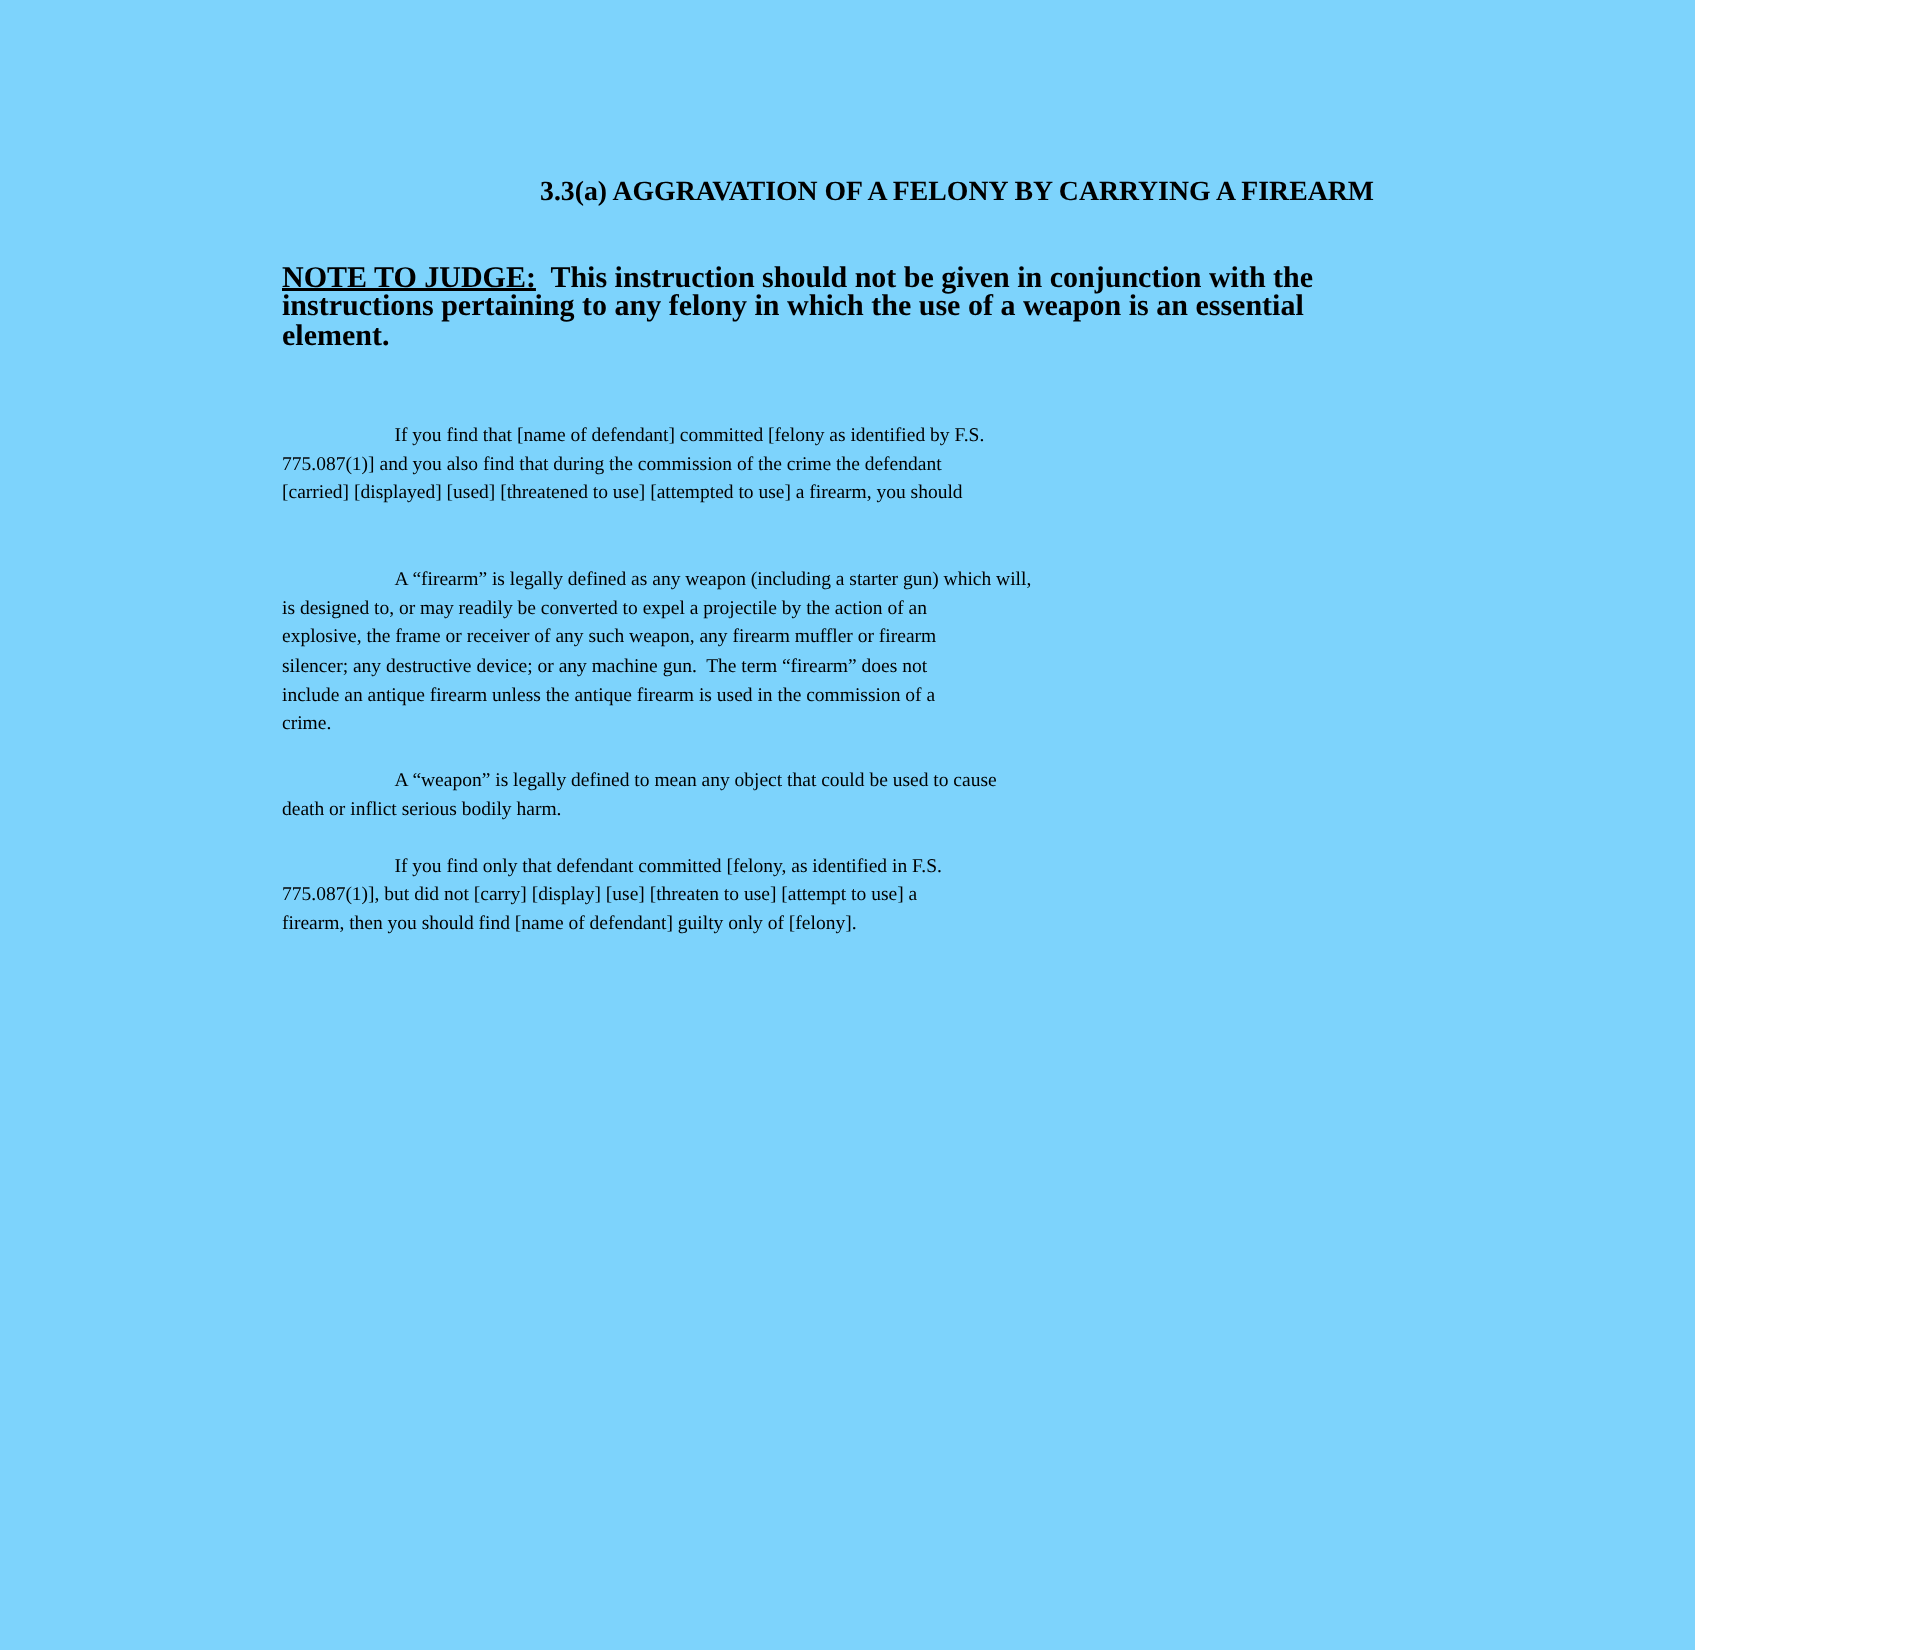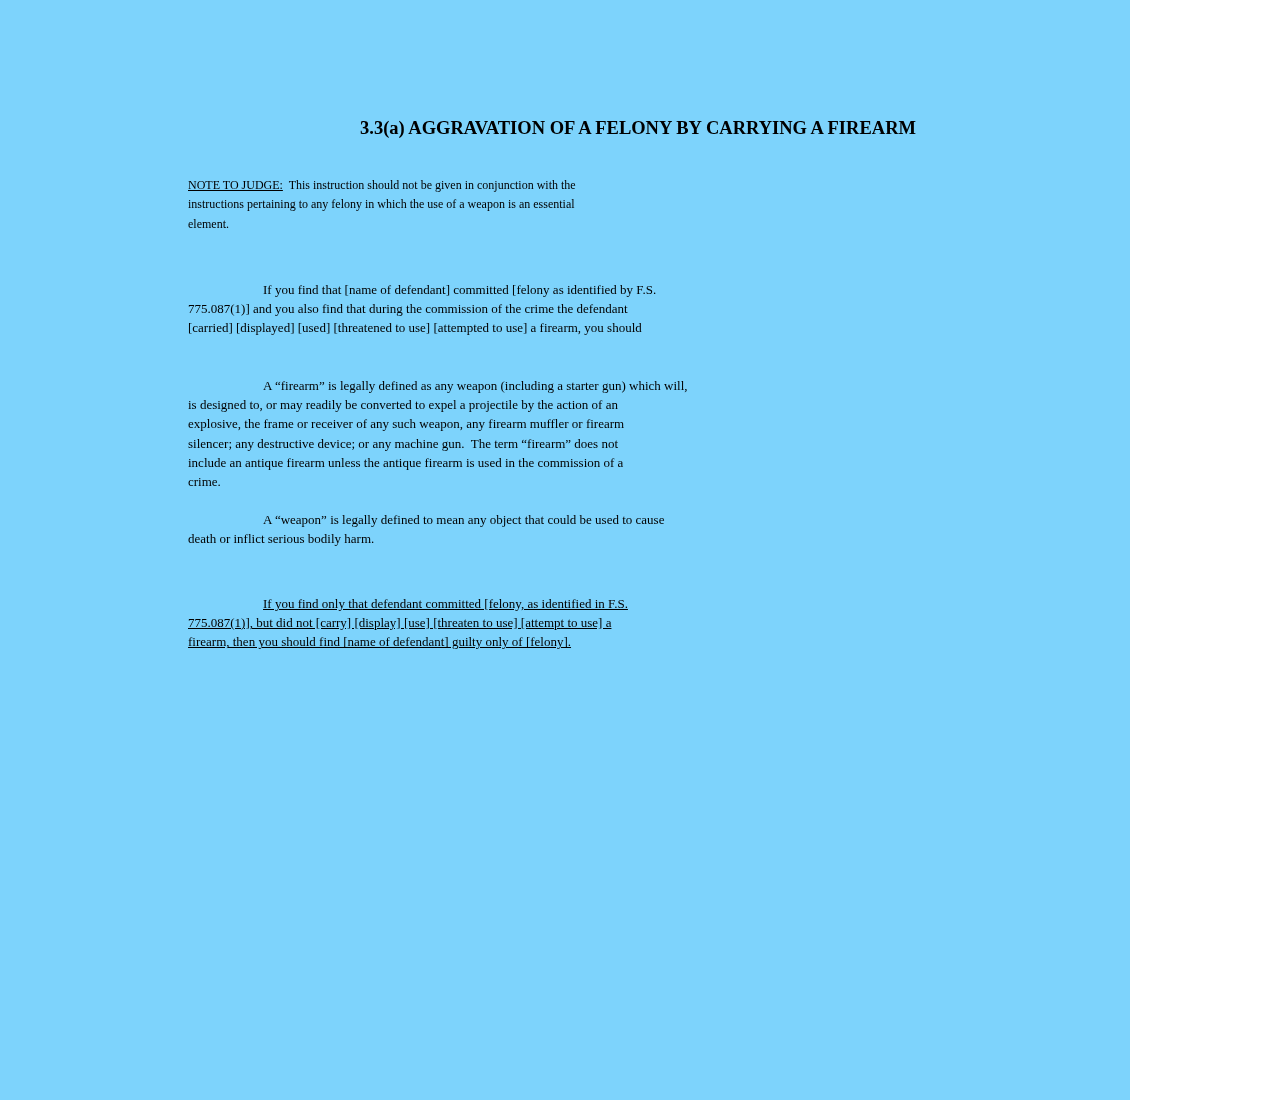--- a/index.html
+++ b/index.html
@@ -31,40 +31,40 @@
       font-weight: bold;
       font-size: 18.5px;
       line-height: 20px;
     }
     .title-block .line { display: block; white-space: nowrap; }
     .note {
       position: absolute;
       left: 188px;
       top: 176px;
       width: 900px;
-      font-weight: normal;
-      font-size: 12px;
+      font-weight: bold;
+      font-size: 20px;
       line-height: 19.3px;
     }
     .note .line { display: block; white-space: nowrap; }
     .note .label { text-decoration: underline; }
     .para {
       position: absolute;
       left: 188px;
       width: 910px;
       font-size: 13px;
       line-height: 19.2px;
       margin-top: 26px;
     }
     .para .line { display: block; white-space: nowrap; }
     .para .line.first { text-indent: 75px; }
     #p1 { top: 254px; }
     #p2 { top: 350px; }
     #p3 { top: 484px; font-family: Liberation Serif, serif; }
-    #p4 { top: 568px; text-decoration: underline; }
+    #p4 { top: 541px; }
   </style>
 </head>
 <body>
 
 <div class="page">
 
   <div class="title-block">
     <span class="line">3.3(a) AGGRAVATION OF A FELONY BY CARRYING A FIREARM</span>
   </div>
 

